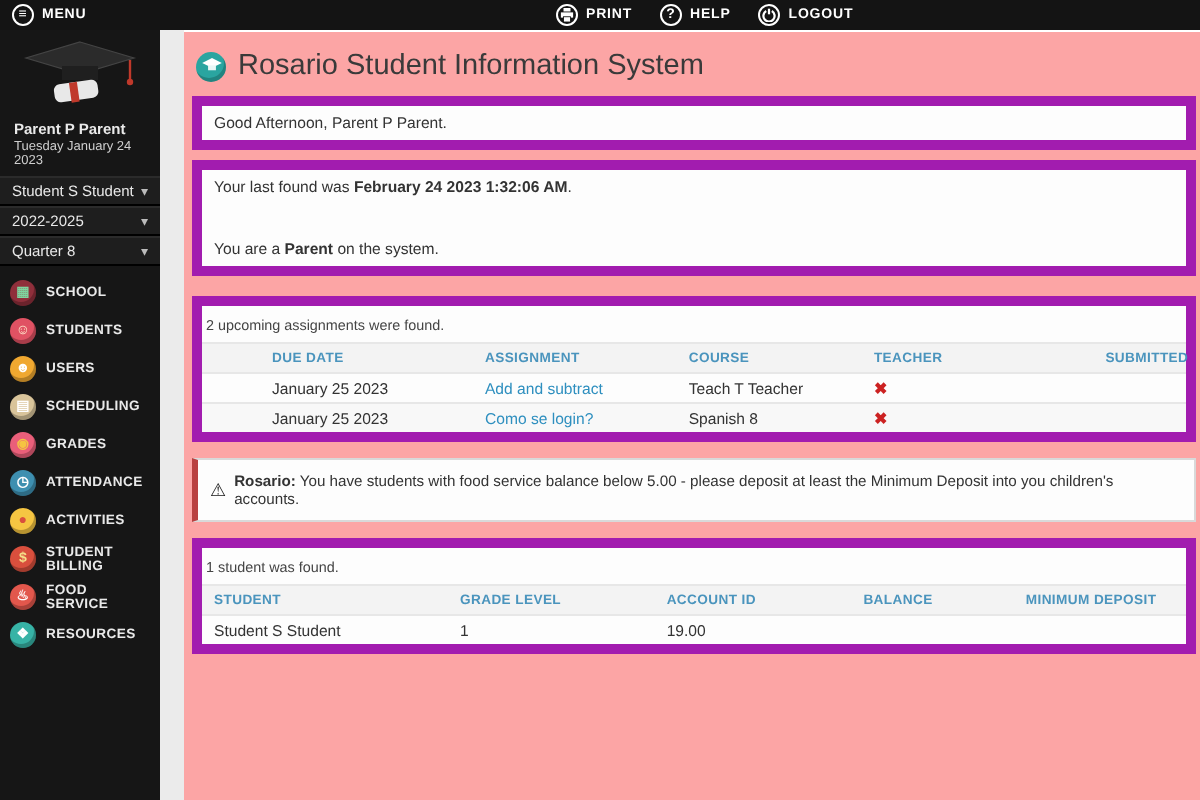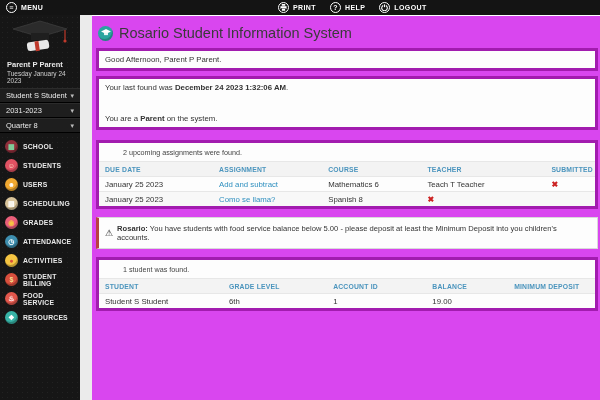--- a/index.html
+++ b/index.html
@@ -33,38 +33,38 @@
   .sb-menu { margin-top:4px; }
   .sb-item { display:flex; align-items:center; gap:5px; height:19px; padding:0 5px;
              font-size:6.8px; font-weight:bold; letter-spacing:.2px; cursor:pointer; }
   .sb-ic { width:13px; height:13px; border-radius:50%; flex:0 0 13px;
            display:flex; align-items:center; justify-content:center;
            font-size:7px; color:#fff; line-height:1;
            box-shadow:inset -1px -2px 0 rgba(0,0,0,.25); }
 
   
   .main { position:absolute; left:92px; top:15px; width:508px; height:385px;
-          background:#d946ef; border-top:1px solid #fff; padding:6px 2px 0 4px; }
+          background:#fca5a5; border-top:1px solid #fff; padding:6px 2px 0 4px; }
   .page-head { display:flex; align-items:center; gap:6px; padding:3px 2px 7px 2px; }
   .head-ic { width:15px; height:15px; border-radius:50%; background:#2aa5a0;
              display:flex; align-items:center; justify-content:center;
              box-shadow:inset -1px -2px 0 rgba(0,0,0,.2); }
   .page-title { font-size:14.5px; color:#3a3a3a; }
 
-  .box { background:#fdfdfd; border:3px solid #a21caf; margin-bottom:5px; }
+  .box { background:#fdfdfd; border:5px solid #a21caf; margin-bottom:5px; }
   .box-line { padding:4px 6px; font-size:7.8px; color:#333; }
   .box-line b { font-weight:bold; }
   .box-line + .box-line { padding-top:0;margin-top:18px; }
 
-  .caption { font-size:7.2px; color:#444; padding:5px 6px 4px 24px; }
+  .caption { font-size:7.2px; color:#444; padding:5px 6px 4px 2px; }
 
   .grid { width:100%; }
   .g-row { display:grid; align-items:center; min-height:15px;
            border-top:1px solid #e7e7e7; font-size:7.8px; color:#333; }
-  .g-row.assign { grid-template-columns:23% 22% 20% 25% 10%; }
+  .g-row.assign { grid-template-columns:23% 22% 20% 25% 10%;padding-left:29px; }
   .g-row.stud   { grid-template-columns:25% 21% 20% 16.5% 17.5%; }
   .g-head { background:#f3f3f3; color:#4a94bd; font-size:6.8px; font-weight:bold;
             letter-spacing:.2px; }
   .g-row > div { padding:2px 6px; }
   .g-row:nth-child(odd):not(.g-head) { background:#f8f8f8; }
   .link { color:#2e8fbf; cursor:pointer; }
   .xmark { color:#cc2222; font-size:8px; font-weight:bold; }
 
   .warnbox { background:#fdfdfd; border:1px solid #d9d9d9; border-left:3px solid #b94040;
              margin:8px 0 8px 0; padding:6px 6px; font-size:7.6px; color:#333;
@@ -116,21 +116,21 @@
     <rect x="26" y="21" width="4" height="10" fill="#c0392b" transform="rotate(-8 29 25)"></rect>
   </svg>
   <div class="sb-name">Parent P Parent</div>
   <div class="sb-date">Tuesday January 24 2023</div>
 
   <div class="sb-select">
     <span>Student S Student</span>
     <span class="chev">▾</span>
   </div>
   <div class="sb-select">
-    <span>2031-2023</span>
+    <span>2022-2025</span>
     <span class="chev">▾</span>
   </div>
   <div class="sb-select">
     <span>Quarter 8</span>
     <span class="chev">▾</span>
   </div>
 
   <div class="sb-menu">
     <div class="sb-item">
       <span class="sb-ic" style="background: rgb(143, 47, 59); color: rgb(127, 214, 160);">▦</span>
@@ -185,44 +185,43 @@
         </svg>
     </span>
     <span class="page-title">Rosario Student Information System</span>
   </div>
 
   <div class="box">
     <div class="box-line">Good Afternoon, Parent P Parent.</div>
   </div>
 
   <div class="box">
-    <div class="box-line"><span>Your last found was </span><b>December 24 2023 1:32:06 AM</b><span>.</span></div>
+    <div class="box-line"><span>Your last found was </span><b>February 24 2023 1:32:06 AM</b><span>.</span></div>
     <div class="box-line"><span>You are a </span><b>Parent</b><span> on the system.</span></div>
   </div>
 
   <div class="box" style="margin-top:10px;">
     <div class="caption">2 upcoming assignments were found.</div>
     <div class="grid">
       <div class="g-row assign g-head">
         <div>DUE DATE</div>
         <div>ASSIGNMENT</div>
         <div>COURSE</div>
         <div>TEACHER</div>
         <div>SUBMITTED</div>
       </div>
       <div class="g-row assign">
         <div>January 25 2023</div>
         <div class="link">Add and subtract</div>
-        <div>Mathematics 6</div>
         <div>Teach T Teacher</div>
         <div class="xmark">✖</div>
       </div>
       <div class="g-row assign">
         <div>January 25 2023</div>
-        <div class="link">Como se llama?</div>
+        <div class="link">Como se login?</div>
         <div>Spanish 8</div>
         <div class="xmark">✖</div>
       </div>
     </div>
   </div>
 
   <div class="warnbox">
     <span class="warn-ic">⚠</span>
     <span><b>Rosario:</b><span> You have students with food service balance below 5.00 - please deposit at least the Minimum Deposit into you children's accounts.</span></span>
   </div>
@@ -232,20 +231,19 @@
     <div class="grid">
       <div class="g-row stud g-head">
         <div>STUDENT</div>
         <div>GRADE LEVEL</div>
         <div>ACCOUNT ID</div>
         <div>BALANCE</div>
         <div>MINIMUM DEPOSIT</div>
       </div>
       <div class="g-row stud">
         <div>Student S Student</div>
-        <div>6th</div>
         <div>1</div>
         <div>19.00</div>
       </div>
     </div>
   </div>
 
 </div>
 
 </body></html>

